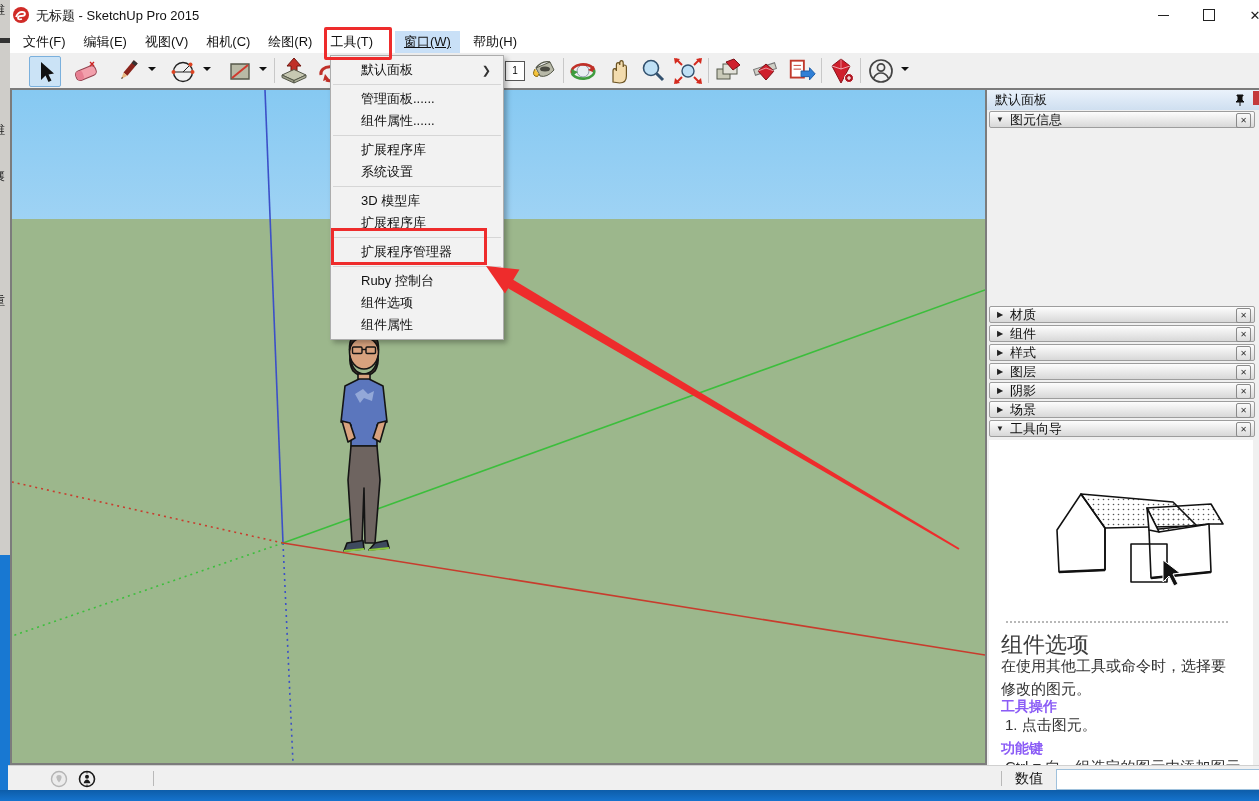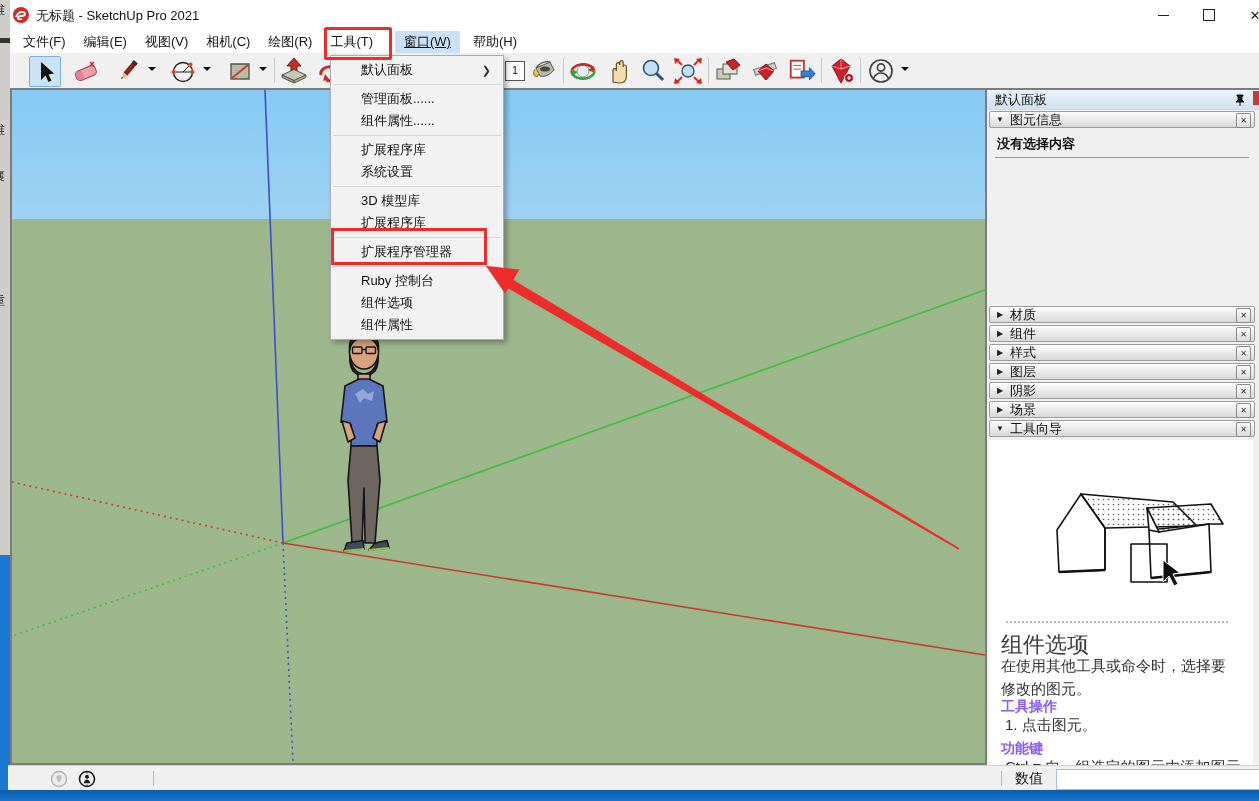--- a/index.html
+++ b/index.html
@@ -60,21 +60,21 @@
     <div class="abs" style="left:-7px;top:168px;">襄</div>
     <div class="abs" style="left:-7px;top:293px;">重</div>
     <div class="abs" style="left:0;top:555px;width:10px;height:235px;background:#1878d2;"></div>
   </div>
 
   <div id="titlebar" class="abs">
     <svg class="abs" style="left:2px;top:6px;" width="18" height="18" viewBox="0 0 18 18">
       <circle cx="9" cy="9" r="8" fill="#d02b27"></circle>
       <path d="M4,11 Q6,6 10,6 Q13,6 13,8 Q13,10 9,10 Q6,10 6,12 Q6,14 10,13" stroke="#fff" stroke-width="1.8" fill="none"></path>
     </svg>
-    <span class="abs" style="left:26px;top:7px;">无标题 - SketchUp Pro 2021</span>
+    <span class="abs" style="left:26px;top:7px;">无标题 - SketchUp Pro 2015</span>
     <div class="wbtn abs" style="left:1130px;">
         <div style="width:11px;height:1px;background:#222;"></div>
       </div>
     <div class="wbtn abs" style="left:1176px;">
         <div style="width:10px;height:10px;border:1px solid #222;"></div>
       </div>
     <div class="wbtn abs" style="left:1222px;">✕</div>
   </div>
 
   <div id="menubar" class="abs">
@@ -284,24 +284,20 @@
         <path d="M3,1 L9,1 L9,2 L8,2 L8,6 L10,8 L2,8 L4,6 L4,2 L3,2 Z M6,8 L6,12" stroke="#111" fill="#111" stroke-width="1"></path>
       </svg>
       <div class="abs" style="left:266px;top:1px;width:6px;height:14px;background:#c4393b;"></div>
     </div>
 
     <div class="sechdr" style="top:21px;">
       <span class="tri">▼</span>
       <span>图元信息</span>
       <span class="xbtn">✕</span>
     </div>
-    <div class="abs" style="left:2px;top:40px;width:266px;height:176px;background:#f0f0f0;">
-      <div class="abs" style="left:8px;top:5px;font-weight:bold;">没有选择内容</div>
-      <div class="abs" style="left:6px;top:27px;width:254px;height:1px;background:#9a9a9a;"></div>
-    </div>
 
     <div class="sechdr" style="top:216px;">
       <span class="tri">▶</span>
       <span>材质</span>
       <span class="xbtn">✕</span>
     </div>
     <div class="sechdr" style="top:235px;">
       <span class="tri">▶</span>
       <span>组件</span>
       <span class="xbtn">✕</span>

